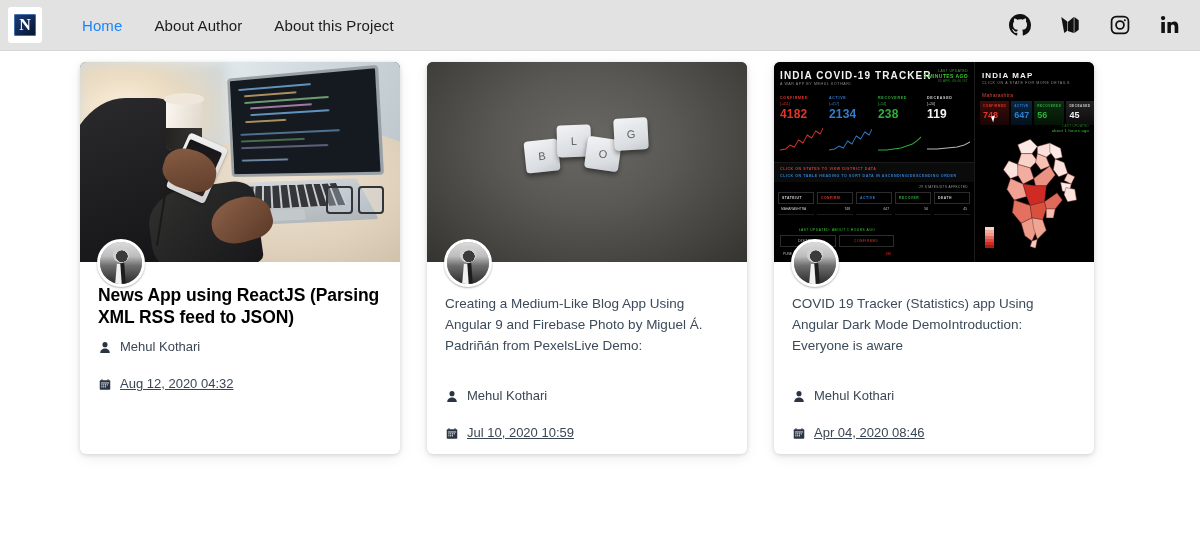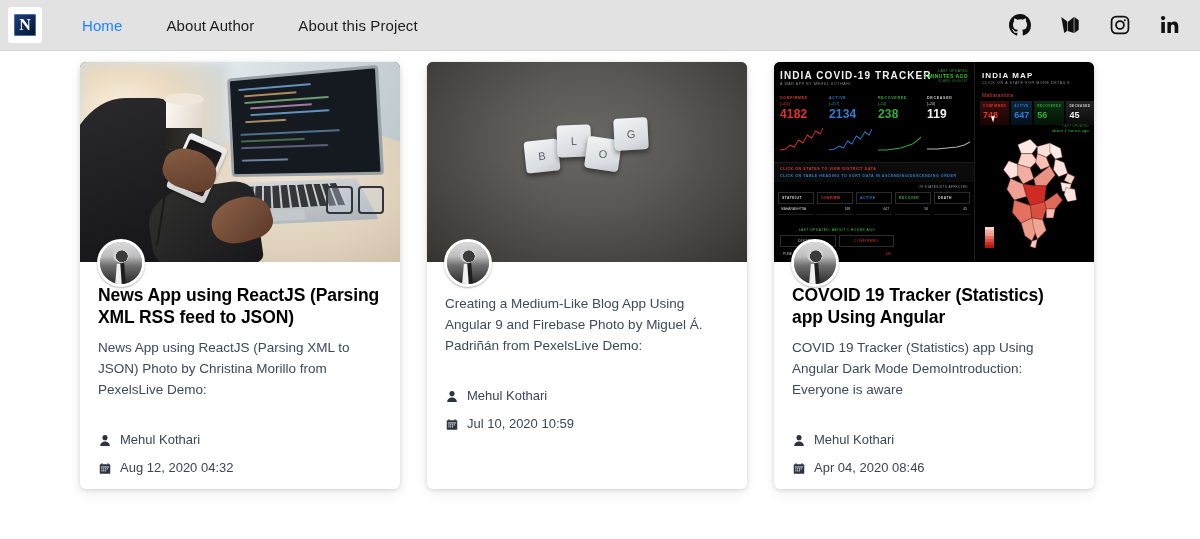--- a/index.html
+++ b/index.html
@@ -32,21 +32,21 @@
     width: 22px; height: 22px;
     border-radius: 2px;
     background: linear-gradient(135deg,#1d3f7c 0%, #0d2550 60%, #05112c 100%);
     color: #ffffff;
     font-family: "Liberation Serif", serif;
     font-size: 16px; font-weight: bold;
     display: flex; align-items: center; justify-content: center;
     line-height: 1;
     box-shadow: inset 0 0 0 1px #4a6ea8;
   }
-  .nav-links { display: flex; align-items: center; gap: 12px; justify-content: flex-end; }
+  .nav-links { display: flex; align-items: center; gap: 0; justify-content: flex-end; }
   .nav-link {
     font-size: 15px;
     color: #1c1c1c;
     padding: 0 16px;
     text-decoration: none;
     cursor: pointer;
     white-space: nowrap;
     letter-spacing: .1px;
   }
   .nav-link.active { color: #1a84ff; }
@@ -322,21 +322,21 @@
     line-height: 21px;
     color: #3c4a5a;
     min-height: 84px;
   }
   .meta { margin-top: 8px; }
   .meta-row {
     display: flex; align-items: center; gap: 9px;
     font-size: 13px; color: #3b4654;
     line-height: 22px;
   }
-  .meta-row + .meta-row { margin-top: 6px; }
+  .meta-row + .meta-row { margin-top: 15px; text-decoration: underline; }
   .meta-ico { width: 13px; display: flex; justify-content: center; color: #2b3442; }
   .meta-ico svg { display: block; }
 </style>
 </head>
 <body>
 
 <div class="navbar">
 
   <div class="brand">
     <div class="brand-glyph">N</div>
@@ -420,21 +420,20 @@
             <i></i>
             <i></i>
           </div>
       </div>
     </div>
     <div class="avatar">
         <div class="face"></div>
       </div>
     <div class="card-body">
       <div class="card-title">News App using ReactJS (Parsing XML RSS feed to JSON)</div>
-      <div class="card-desc">News App using ReactJS (Parsing XML to JSON) Photo by Christina Morillo from PexelsLive Demo:</div>
       <div class="meta">
         <div class="meta-row">
           <span class="meta-ico">
             <svg width="12" height="13" viewBox="0 0 16 16" fill="currentColor">
               <circle cx="8" cy="4.2" r="3.4"></circle>
               <path d="M1.6 15.2c0-3.6 2.9-5.9 6.4-5.9s6.4 2.3 6.4 5.9H1.6z"></path>
             </svg>
           </span>
           <span>Mehul Kothari</span>
         </div>
@@ -673,21 +672,20 @@
               </div>
             </div>
           </div>
         </div>
       </div>
     </div>
     <div class="avatar">
         <div class="face"></div>
       </div>
     <div class="card-body">
-      <div class="card-title">COVOID 19 Tracker (Statistics) app Using Angular</div>
       <div class="card-desc">COVID 19 Tracker (Statistics) app Using Angular Dark Mode DemoIntroduction: Everyone is aware</div>
       <div class="meta">
         <div class="meta-row">
           <span class="meta-ico">
             <svg width="12" height="13" viewBox="0 0 16 16" fill="currentColor">
               <circle cx="8" cy="4.2" r="3.4"></circle>
               <path d="M1.6 15.2c0-3.6 2.9-5.9 6.4-5.9s6.4 2.3 6.4 5.9H1.6z"></path>
             </svg>
           </span>
           <span>Mehul Kothari</span>

